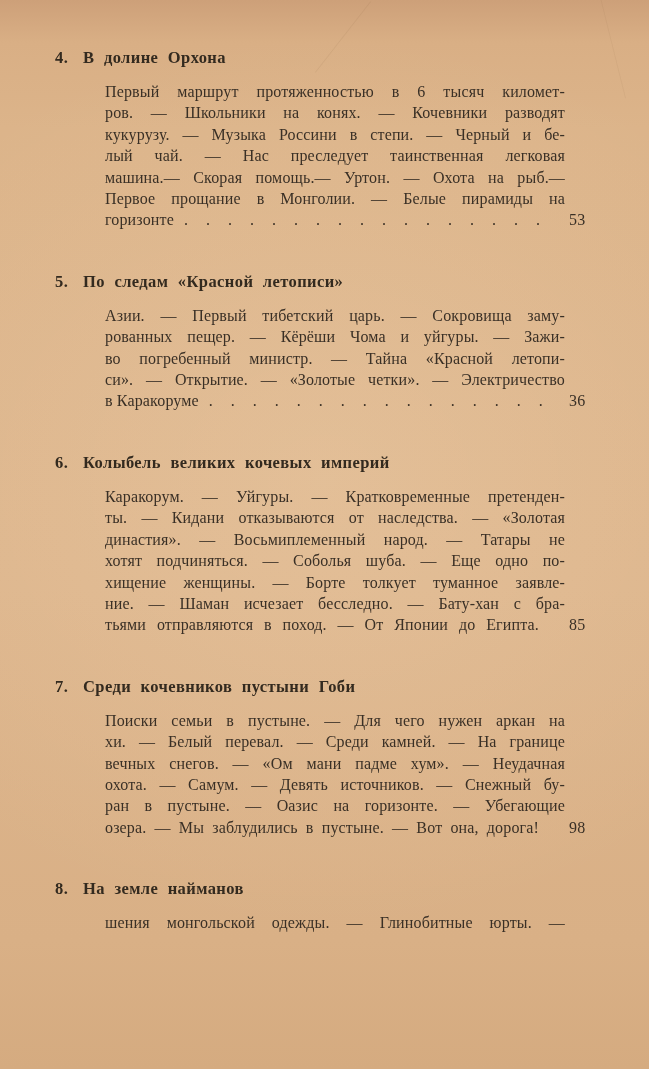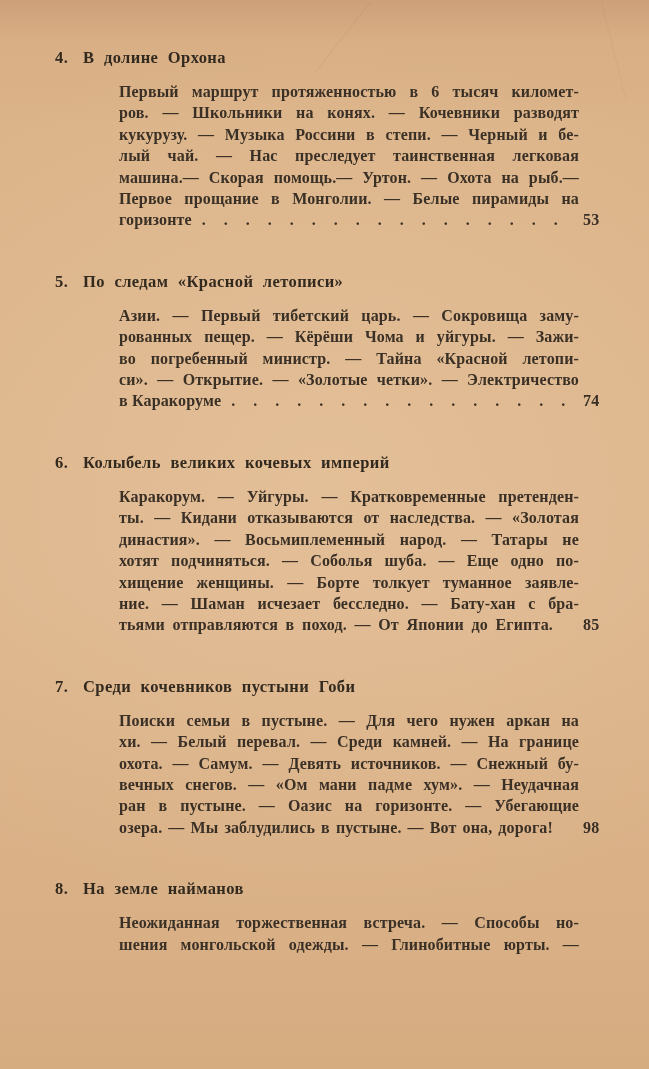--- a/index.html
+++ b/index.html
@@ -33,26 +33,25 @@
     color: #332a1f;
     margin-bottom: 13px;
     display: flex;
   }
   .entry-number {
     display: inline-block;
     width: 28px;
     flex: 0 0 28px;
   }
   .entry-body {
-    margin-left: 64px;
+    margin-left: 50px;
     width: 490px;
     font-size: 16px;
     line-height: 21.4px;
     letter-spacing: 0.15px;
-    font-weight: bold;
   }
   .line {
     text-align: justify;
     text-align-last: justify;
     padding-right: 30px;
     white-space: normal;
   }
   .last-line {
     display: flex;
     align-items: baseline;
@@ -113,21 +112,21 @@
       <span class="entry-title">По следам «Красной летописи»</span>
     </div>
     <div class="entry-body">
           <div class="line">Азии. — Первый тибетский царь. — Сокровища заму-</div>
           <div class="line">рованных пещер. — Кёрёши Чома и уйгуры. — Зажи-</div>
           <div class="line">во погребенный министр. — Тайна «Красной летопи-</div>
           <div class="line">си». — Открытие. — «Золотые  четки». — Электричество</div>
           <div class="last-line">
             <span class="tail-text">в Каракоруме</span>
             <span class="leader">. . . . . . . . . . . . . . . . . . . . . . . . . . . . . . . . . . . .</span>
-            <span class="page-num">74</span>
+            <span class="page-num">36</span>
           </div>
         </div>
   </div>
 
   <div class="entry">
     <div class="entry-heading">
       <span class="entry-number">6.</span>
       <span class="entry-title">Колыбель великих кочевых империй</span>
     </div>
     <div class="entry-body">
@@ -145,34 +144,33 @@
   </div>
 
   <div class="entry">
     <div class="entry-heading">
       <span class="entry-number">7.</span>
       <span class="entry-title">Среди кочевников пустыни Гоби</span>
     </div>
     <div class="entry-body">
           <div class="line">Поиски семьи в пустыне. — Для чего нужен аркан на</div>
           <div class="line">хи. — Белый перевал. — Среди камней. — На границе</div>
+          <div class="line">вечных снегов. — «Ом мани падме хум». — Неудачная</div>
           <div class="line">охота. — Самум. — Девять источников. — Снежный бу-</div>
-          <div class="line">вечных снегов. — «Ом мани падме хум». — Неудачная</div>
           <div class="line">ран в пустыне. — Оазис на горизонте. — Убегающие</div>
           <div class="last-line stretch">
             <span class="tail-text">озера. — Мы заблудились в пустыне. — Вот она, дорога!</span>
             <span class="page-num">98</span>
           </div>
         </div>
   </div>
 
   <div class="entry">
     <div class="entry-heading">
       <span class="entry-number">8.</span>
       <span class="entry-title">На земле найманов</span>
     </div>
     <div class="entry-body">
-          <div class="line">Неожиданная торжественная встреча. — Способы но-</div>
           <div class="line">шения монгольской одежды. — Глинобитные юрты. —</div>
         </div>
   </div>
 </div>
 </div>
 
 </body></html>

